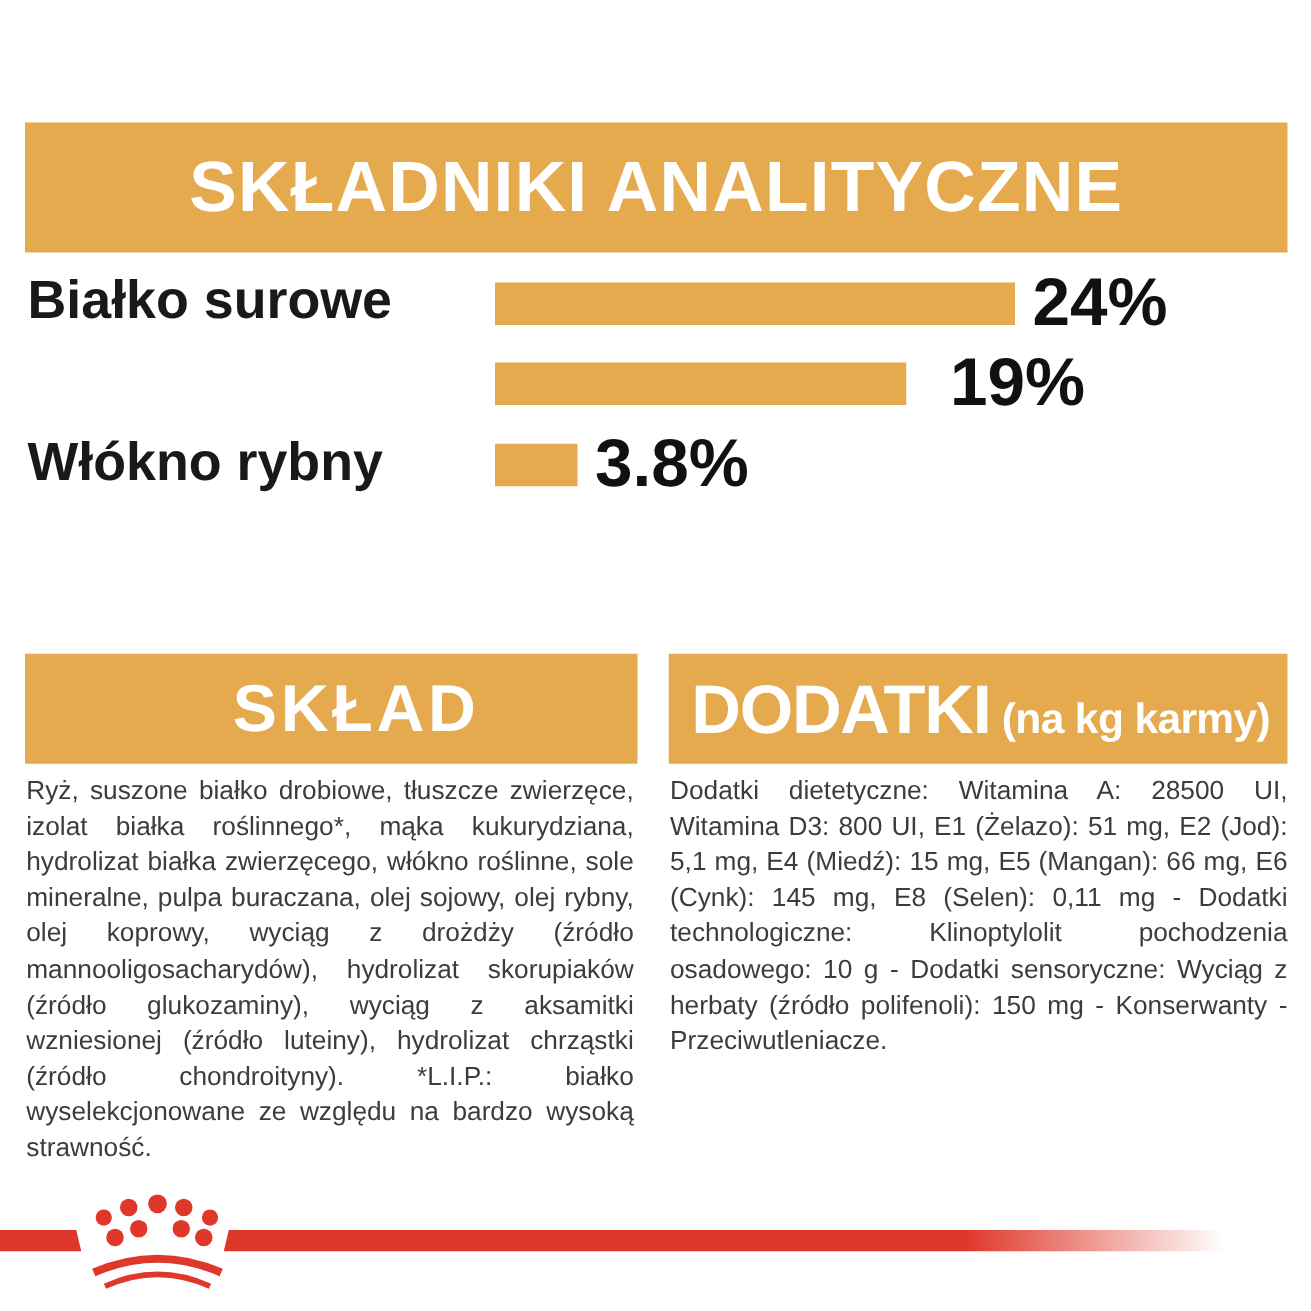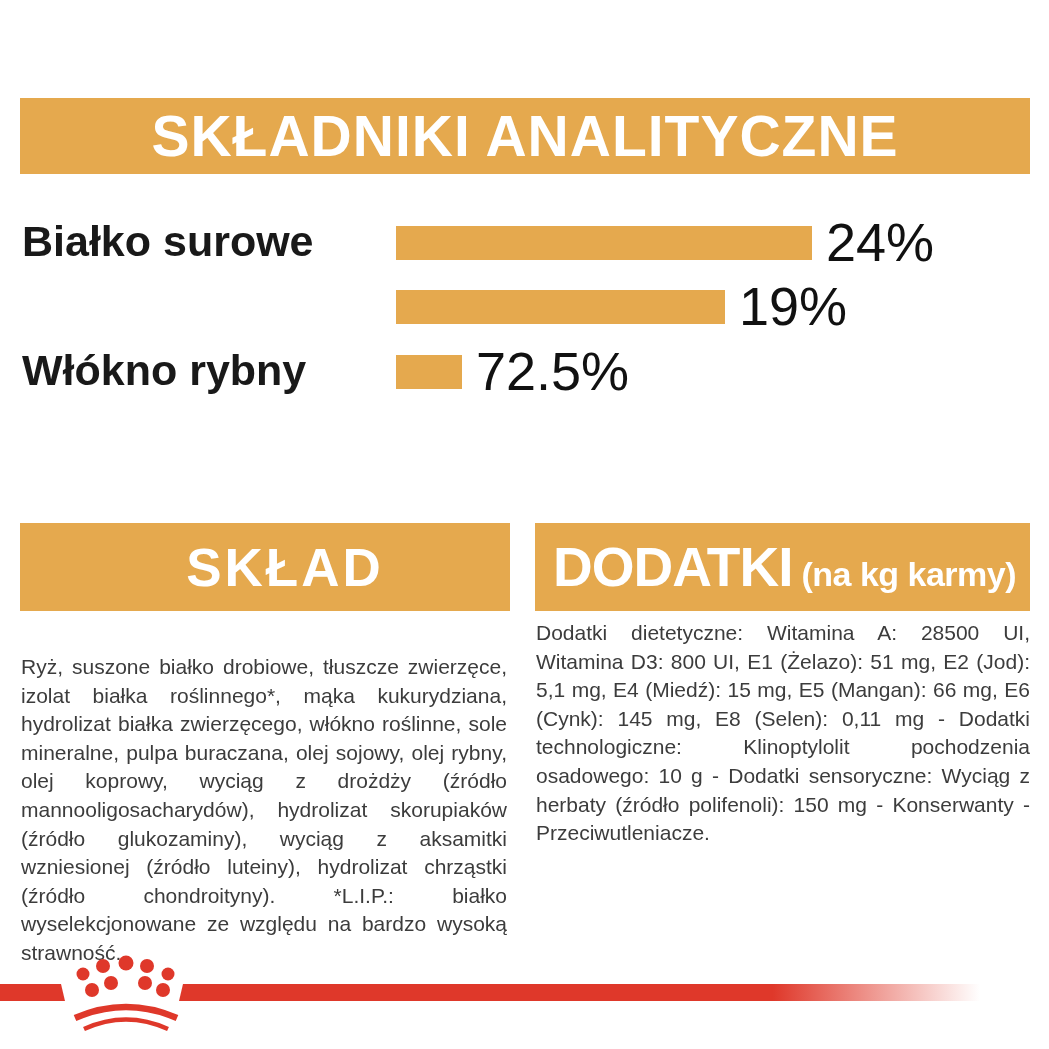--- a/index.html
+++ b/index.html
@@ -12,21 +12,21 @@
   *{margin:0;padding:0;box-sizing:border-box;}
   html,body{background:#fff;}
   body{
     width:1049px;height:1049px;position:relative;overflow:hidden;
     font-family:"Liberation Sans",sans-serif;
   }
   .abs{position:absolute;}
 
   
   .banner{
-    left:20px;top:98px;width:1010px;height:76px;
+    left:20px;top:98px;width:1010px;height:104px;
     background:var(--gold);
     display:flex;align-items:center;justify-content:center;
   }
   .banner .title{
     color:var(--header-text);
     font-size:57px;font-weight:700;letter-spacing:1px;white-space:nowrap;
   }
 
   
   .chart-row{left:0;width:1049px;height:34px;}
@@ -36,21 +36,21 @@
     line-height:1;
   }
   .chart-row .lbl .cond{
     display:inline-block;transform:scaleX(0.64);transform-origin:left center;white-space:nowrap;
   }
   .chart-row .bar{
     position:absolute;left:396px;top:0;height:34px;background:var(--gold);
   }
   .chart-row .pct{
     position:absolute;top:50%;transform:translateY(-52%);
-    font-size:54px;font-weight:400;color:#111;white-space:nowrap;line-height:1;
+    font-size:54px;font-weight:700;color:#111;white-space:nowrap;line-height:1;
   }
 
   
   .section-box{
     top:523px;height:88px;background:var(--gold);
     display:flex;align-items:center;
   }
   .box-sklad{left:20px;width:490px;justify-content:center;}
   .box-sklad .box-title{
     color:var(--header-text);font-size:53px;font-weight:700;letter-spacing:3px;white-space:nowrap;margin-left:40px;
@@ -58,21 +58,21 @@
   .box-dodatki{left:535px;width:495px;justify-content:flex-start;padding-left:18px;overflow:visible;}
   .box-dodatki .titles{white-space:nowrap;color:var(--header-text);}
   .box-dodatki .box-title{font-size:55px;font-weight:700;letter-spacing:-1px;}
   .box-dodatki .box-subtitle{font-size:34px;font-weight:700;letter-spacing:-0.5px;margin-left:9px;}
 
   
   .body-col{
     top:619px;font-size:21px;line-height:28.6px;color:var(--body-text);
     text-align:justify;font-weight:400;
   }
-  .body-left{left:21px;width:486px;margin-top:34px;}
+  .body-left{left:21px;width:486px;}
   .body-right{left:536px;width:494px;}
 
   
   .logo{left:0;top:930px;width:1049px;height:119px;}
   .logo .red-fill{fill:var(--red);}
   .logo .red-stroke{stroke:var(--red);fill:none;}
 </style>
 </head>
 <body>
 
@@ -81,26 +81,26 @@
 </header>
 
 <section>
   <div class="abs chart-row" style="top:226px">
     <span class="lbl">Białko surowe</span>
     <div class="bar" style="width: 416px;"></div>
     <span class="pct" style="left: 826px;">24%</span>
   </div>
   <div class="abs chart-row" style="top:290px">
     <div class="bar" style="width: 329px;"></div>
-    <span class="pct" style="left: 739px; text-align: center;">19%</span>
+    <span class="pct" style="left: 760px; text-align: center;">19%</span>
   </div>
   <div class="abs chart-row" style="top:355px">
     <span class="lbl">Włókno rybny</span>
     <div class="bar" style="width: 66px;"></div>
-    <span class="pct" style="left: 476px;">72.5%</span>
+    <span class="pct" style="left: 476px;">3.8%</span>
   </div>
 </section>
 
 <section>
   <div class="abs section-box box-sklad">
     <span class="box-title">SKŁAD</span>
   </div>
   <div class="abs body-col body-left">Ryż, suszone białko drobiowe, tłuszcze zwierzęce, izolat białka roślinnego*, mąka kukurydziana, hydrolizat białka zwierzęcego, włókno roślinne, sole mineralne, pulpa buraczana, olej sojowy, olej rybny, olej koprowy, wyciąg z drożdży (źródło mannooligosacharydów), hydrolizat skorupiaków (źródło glukozaminy), wyciąg z aksamitki wzniesionej (źródło luteiny), hydrolizat chrząstki (źródło chondroityny). *L.I.P.: białko wyselekcjonowane ze względu na bardzo wysoką strawność.</div>
 </section>
 

